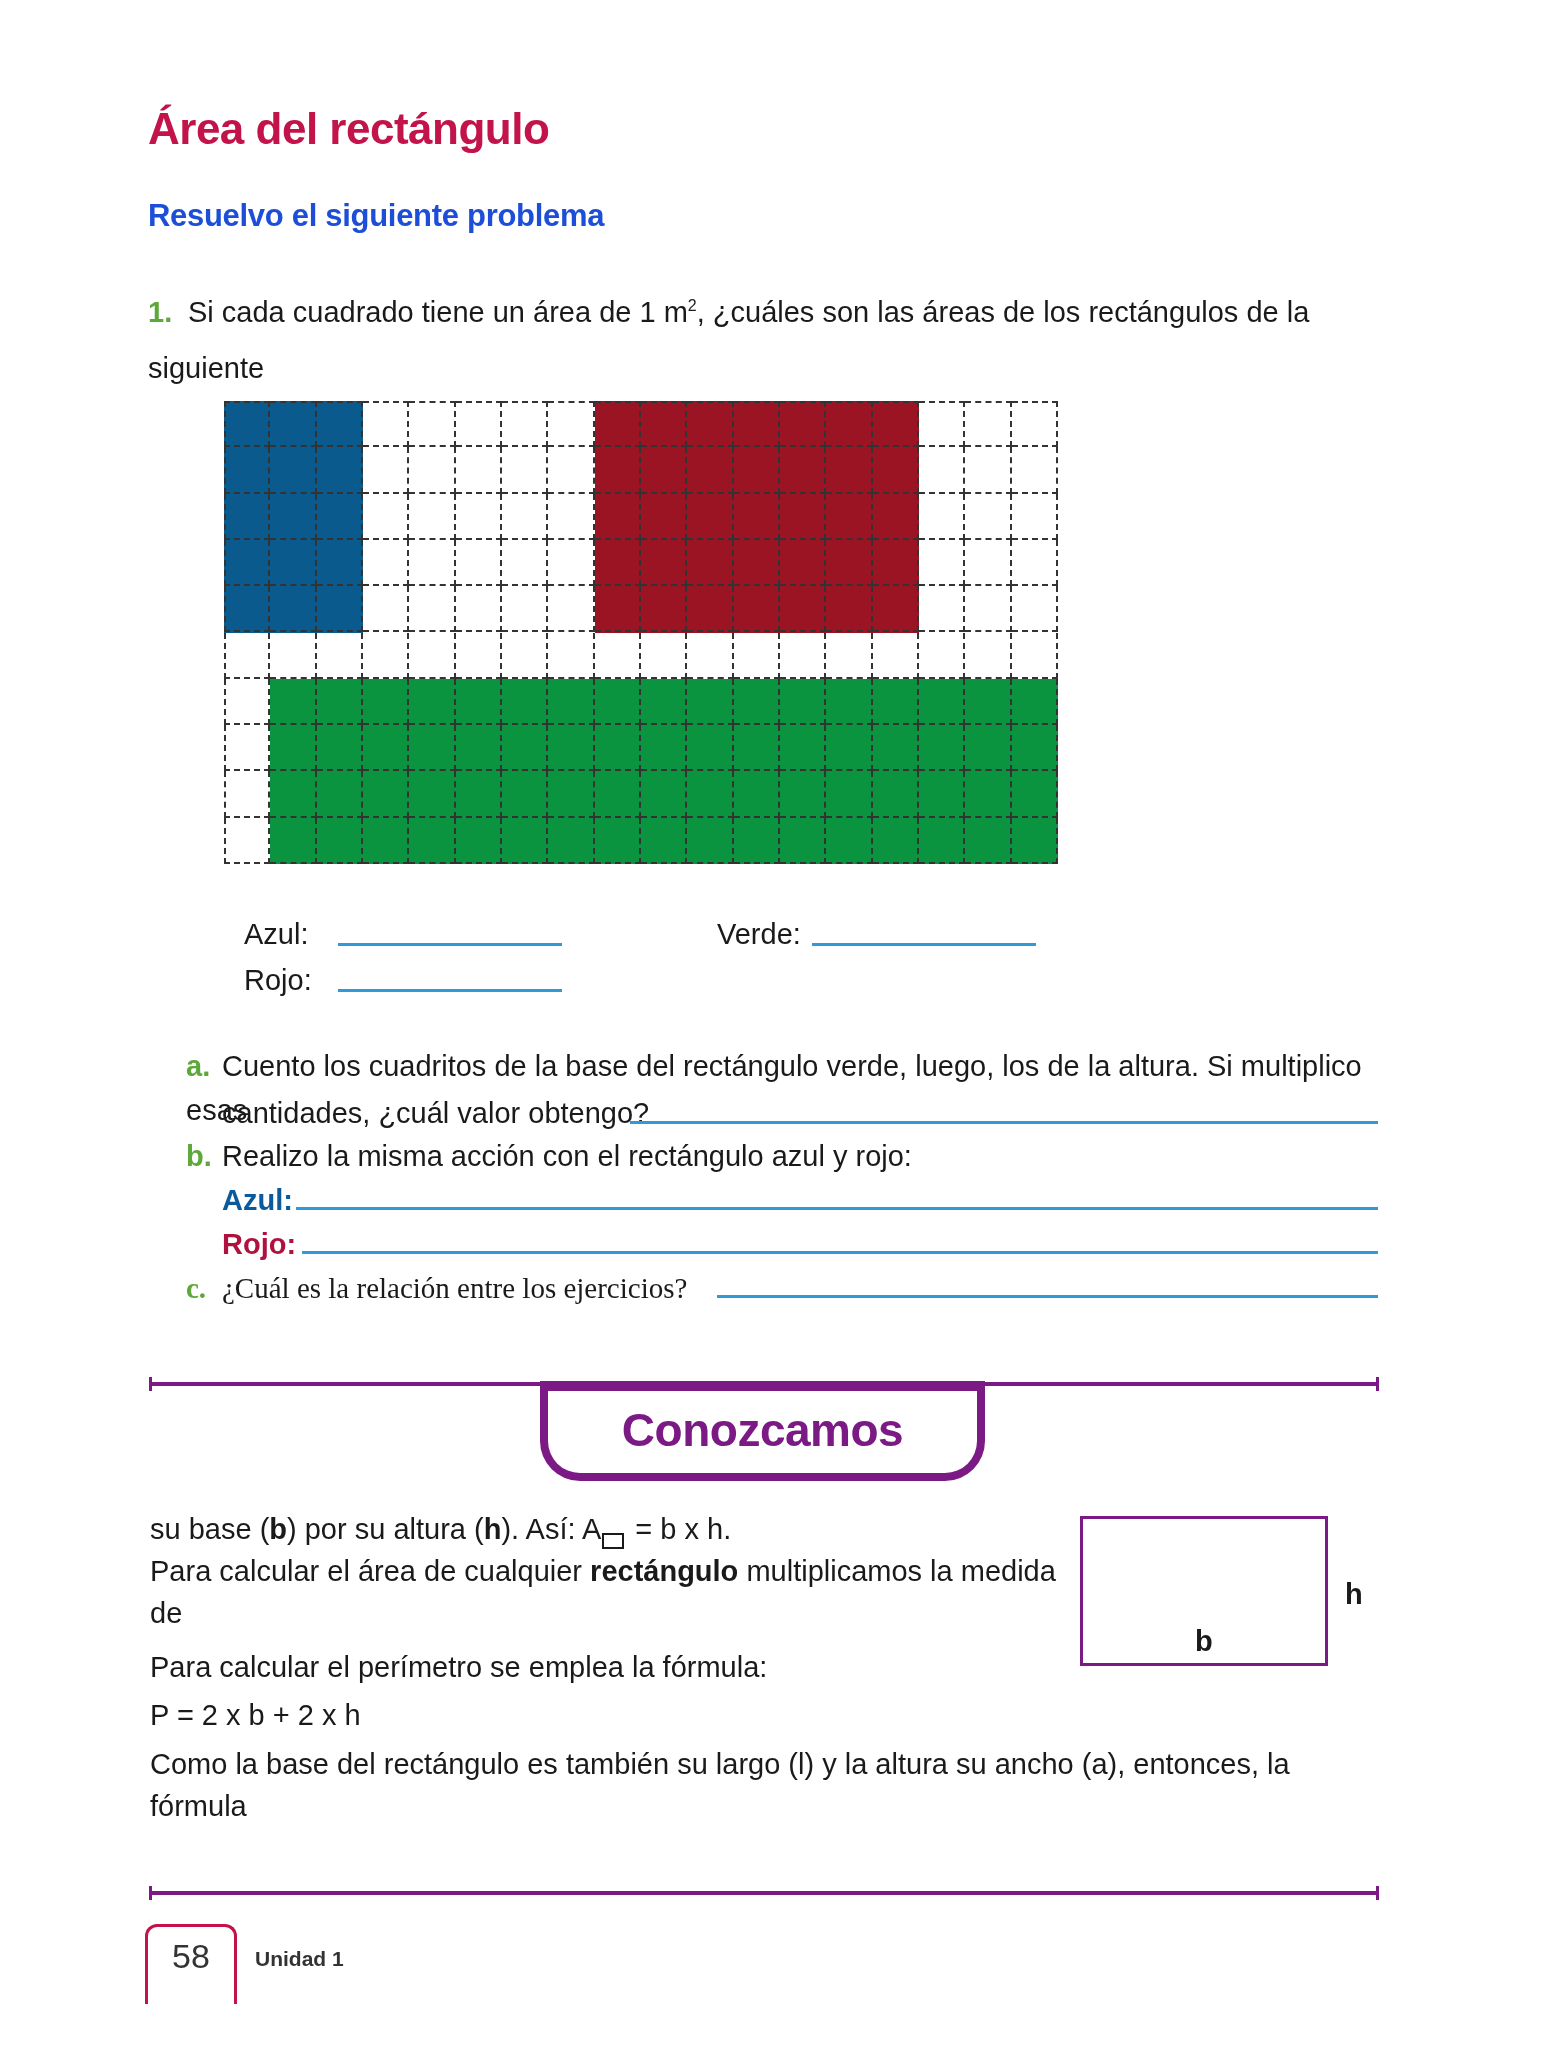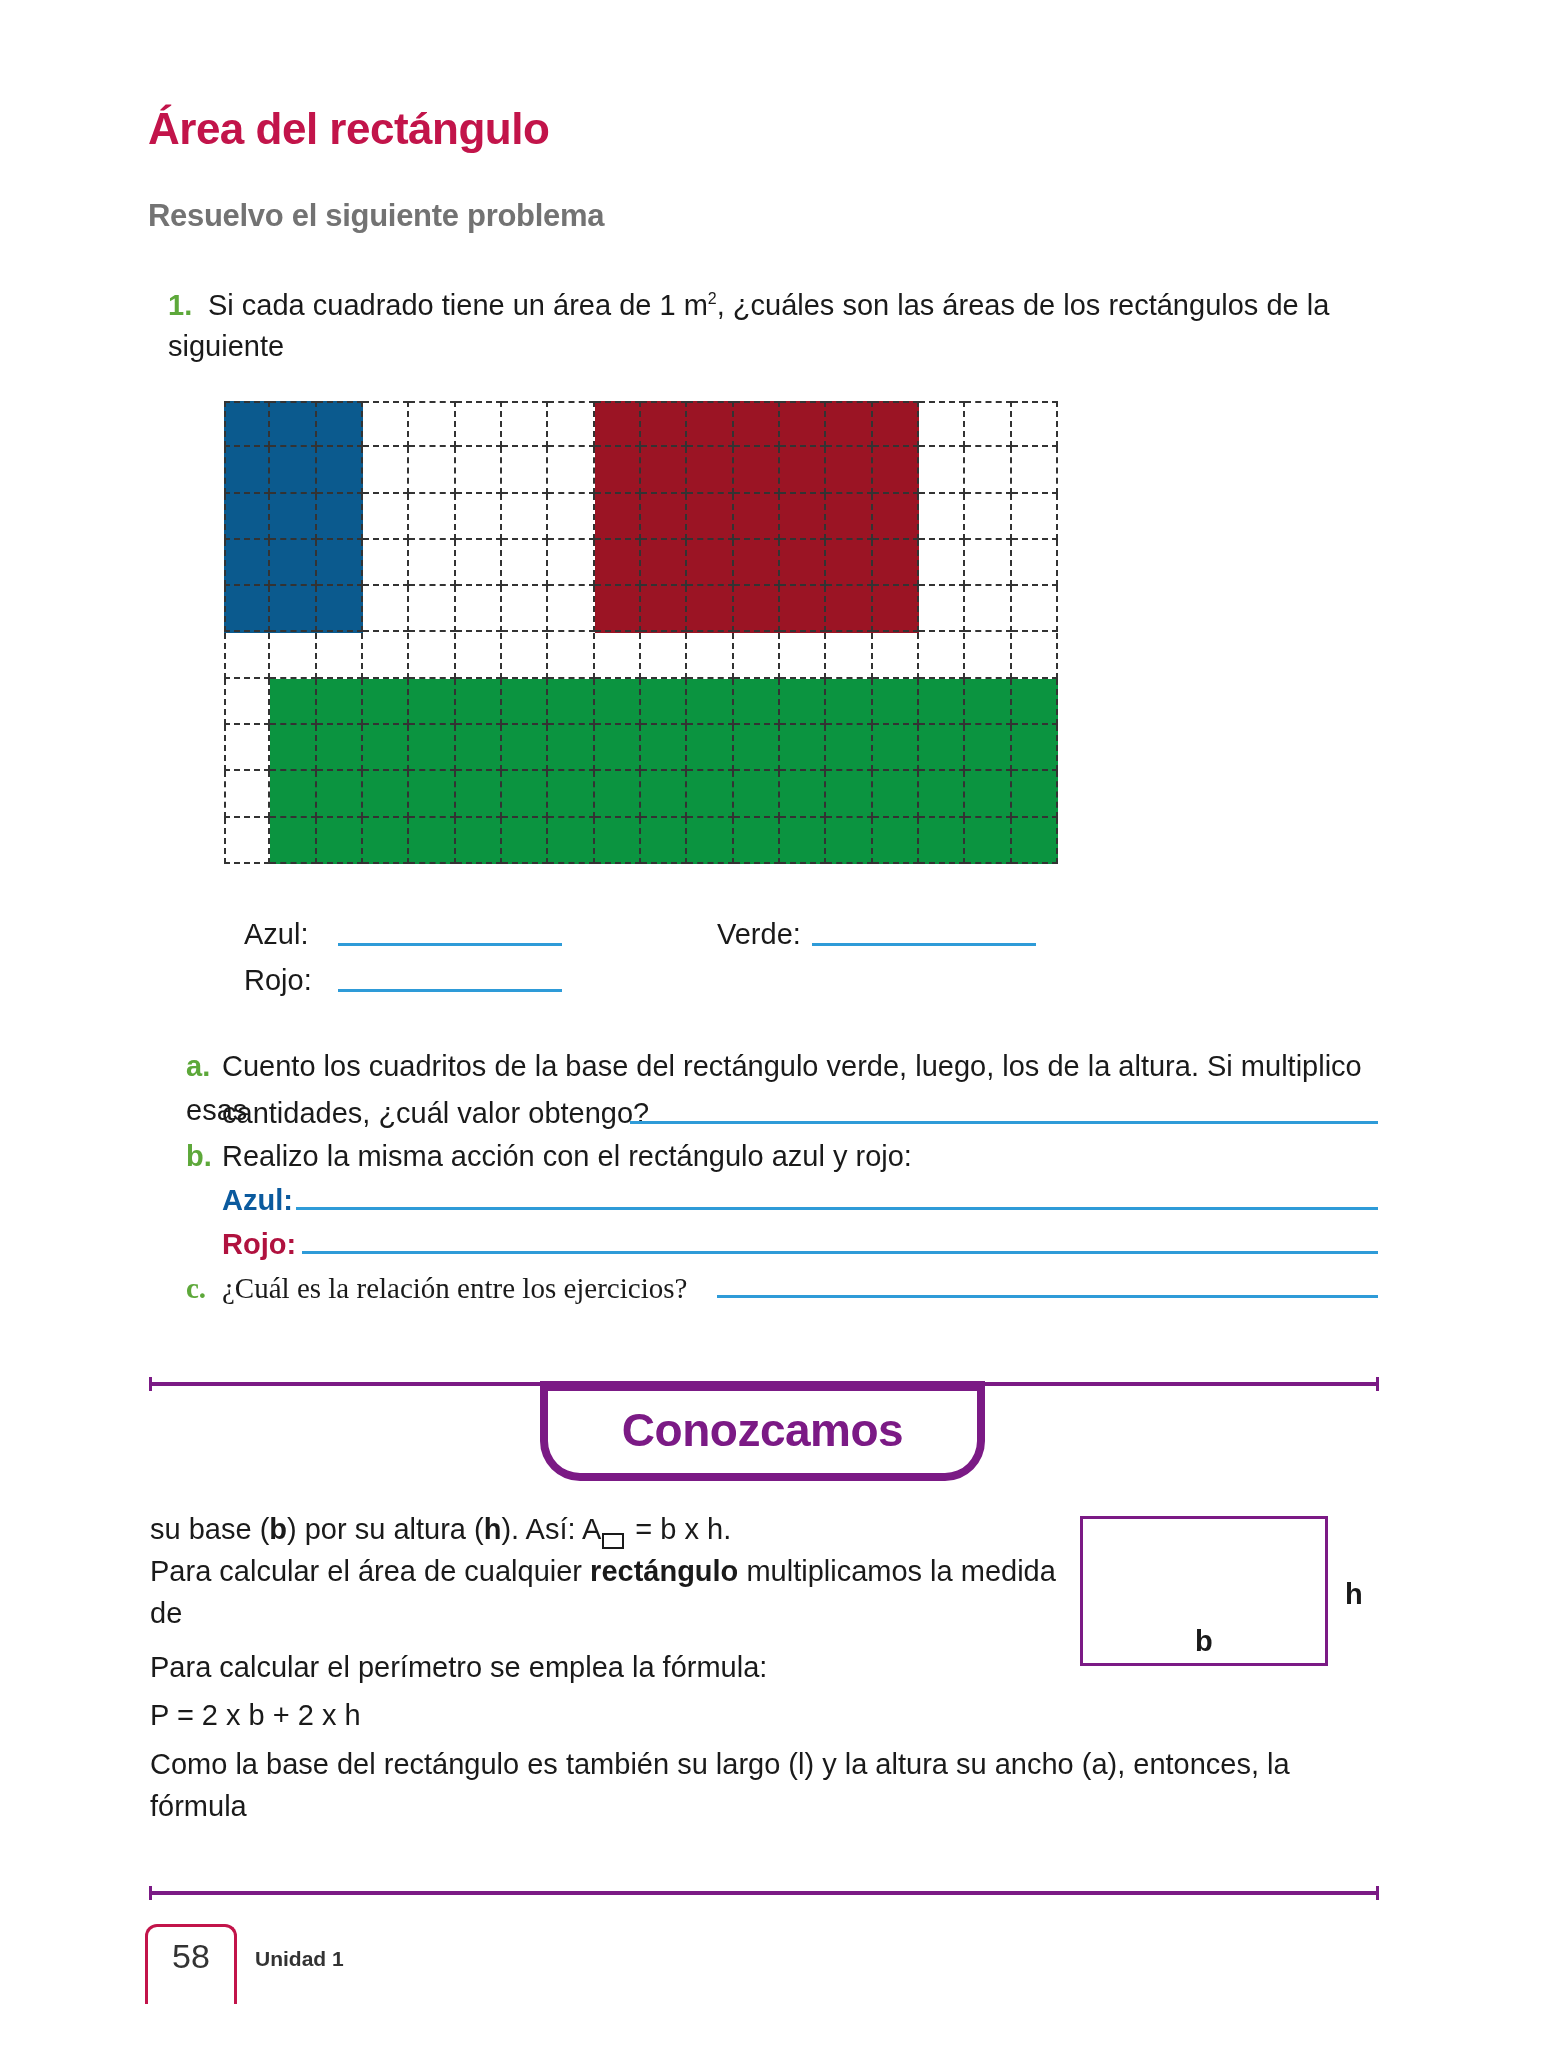--- a/index.html
+++ b/index.html
@@ -5,23 +5,23 @@
     html, body { margin: 0; padding: 0; }
     body {
       width: 1564px; height: 2048px; background: #ffffff; position: relative; overflow: hidden;
       font-family: "Liberation Sans", "DejaVu Sans", sans-serif; color: #1a1a1a;
     }
     .abs { position: absolute; }
     .title {
       left: 148px; top: 104px; font-size: 44px; font-weight: bold; color: #C2144A; letter-spacing: -0.5px;
     }
     .subtitle {
-      left: 148px; top: 198px; font-size: 31px; font-weight: bold; color: #737373; letter-spacing: -0.3px;
-    }
-    .q1 { left: 148px; top: 278px; width: 1230px; font-size: 29px; line-height: 41px; margin-left: 20px; }
+      left: 148px; top: 198px; font-size: 31px; font-weight: bold; color: #1d4ed8; letter-spacing: -0.3px;
+    }
+    .q1 { left: 148px; top: 278px; width: 1230px; font-size: 29px; line-height: 56px; }
     .q1 .num { color: #5DA83A; font-weight: bold; display: inline-block; width: 40px; }
     .q1 .indent { padding-left: 40px; display: block; }
     .bulb {
       display: inline-block; width: 46px; height: 46px; border-radius: 50%;
       background: radial-gradient(circle at 45% 40%, #FFE66A 0%, #F7C81E 70%, #E2A70A 100%);
       vertical-align: middle; position: relative; margin-left: 4px; top: -4px;
     }
     .bulb::before {
       content: ""; position: absolute; left: 14px; top: 7px; width: 18px; height: 20px; border-radius: 50% 50% 40% 40%;
       background: radial-gradient(circle at 50% 45%, #ffffff 10%, #cfcfcf 80%);

